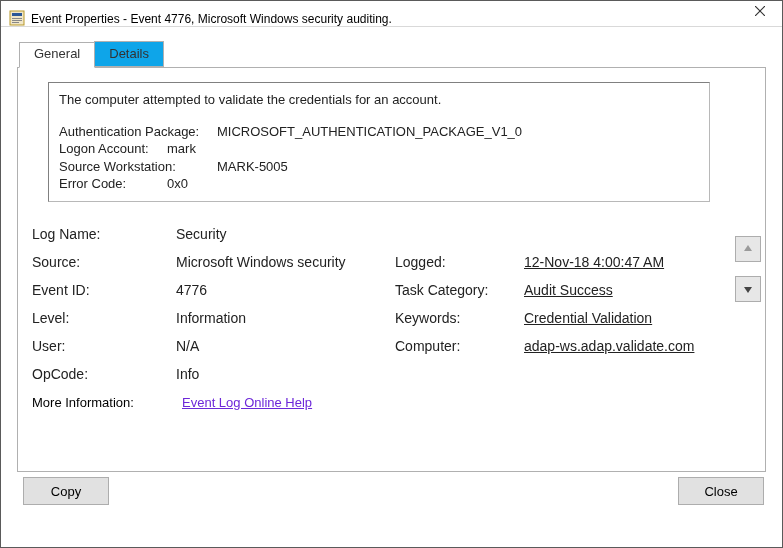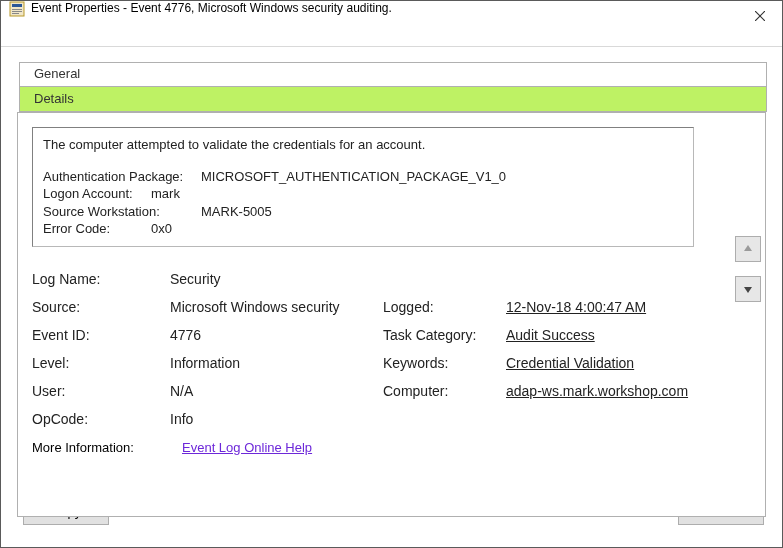--- a/index.html
+++ b/index.html
@@ -7,22 +7,22 @@
     margin: 0; padding: 0;
     font-family: "Segoe UI", Tahoma, sans-serif;
     font-size: 13px;
     background: #fff;
     width: 783px; height: 548px;
     border: 1px solid #5a5a5a;
     overflow: hidden;
     color: #000;
   }
   .titlebar {
-    height: 46px;
-    display: flex; align-items: flex-start;
+    height: 26px;
+    display: flex; align-items: flex-end;
     padding: 0 0 0 8px;
     border-bottom: 1px solid #d9d9d9;
   }
   .app-icon {
     width: 16px; height: 16px;
     margin-right: 6px;
     display: inline-flex; align-items: center; justify-content: center;
   }
   .title-text { flex: 1; font-size: 12px; color: #000; }
   .close-box {
@@ -34,26 +34,25 @@
   .content-area {
     padding: 14px 16px 10px 16px;
     position: relative;
     height: 440px;
   }
   .tab-strip {
     display: flex;
     position: relative;
     z-index: 2;
     margin-left: 2px;
-    flex-direction: column;
   }
   .tab {
     padding: 4px 14px 5px 14px;
     border: 1px solid #b0b0b0;
-    background: #bef264;
+    background: #0ea5e9;
     font-size: 13px;
     margin-right: -1px;
     position: relative;
     color: #333;
   }
   .tab.active {
     border-bottom: 1px solid #fff;
     background: #fff;
     top: 1px;
     padding-top: 3px;
@@ -69,27 +68,28 @@
   .desc-box {
     border: 1px solid #b8b8b8;
     border-left-color: #808080;
     border-top-color: #808080;
     padding: 8px 3px 10px 10px;
     width: 662px;
     height: 120px;
     font-size: 13px;
     color: #222;
     line-height: 1.35;
+    margin-left: 16px;
   }
   .desc-row { display: flex; }
   .desc-label { width: 158px; }
   .props {
     margin-top: 18px;
     display: flex;
-    gap: 8px;
+    gap: 14px;
     font-size: 14px;
     color: #222;
   }
   .col { display: flex; flex-direction: column; }
   .col .cell { height: 28px; display: flex; align-items: center; }
   .col.l1 { width: 130px; }
   .col.l2 { width: 205px; justify-content: center; }
   .col.l3 { width: 115px; text-align: center; }
   .col.l4 { flex:1;text-decoration:underline; }
   .more-info { display:flex; height:28px; align-items:center; }
@@ -194,21 +194,21 @@
         <div class="cell">Task Category:</div>
         <div class="cell">Keywords:</div>
         <div class="cell">Computer:</div>
         <div class="cell"></div>
       </div>
       <div class="col l4">
         <div class="cell"></div>
         <div class="cell">12-Nov-18 4:00:47 AM</div>
         <div class="cell">Audit Success</div>
         <div class="cell">Credential Validation</div>
-        <div class="cell">adap-ws.mark.workshop.com</div>
+        <div class="cell">adap-ws.adap.validate.com</div>
         <div class="cell"></div>
       </div>
     </div>
     <div class="more-info">
       <span class="lbl">More Information:</span>
       <a href="#" class="link">Event Log Online Help</a>
     </div>
 
   </div>
 </div>

